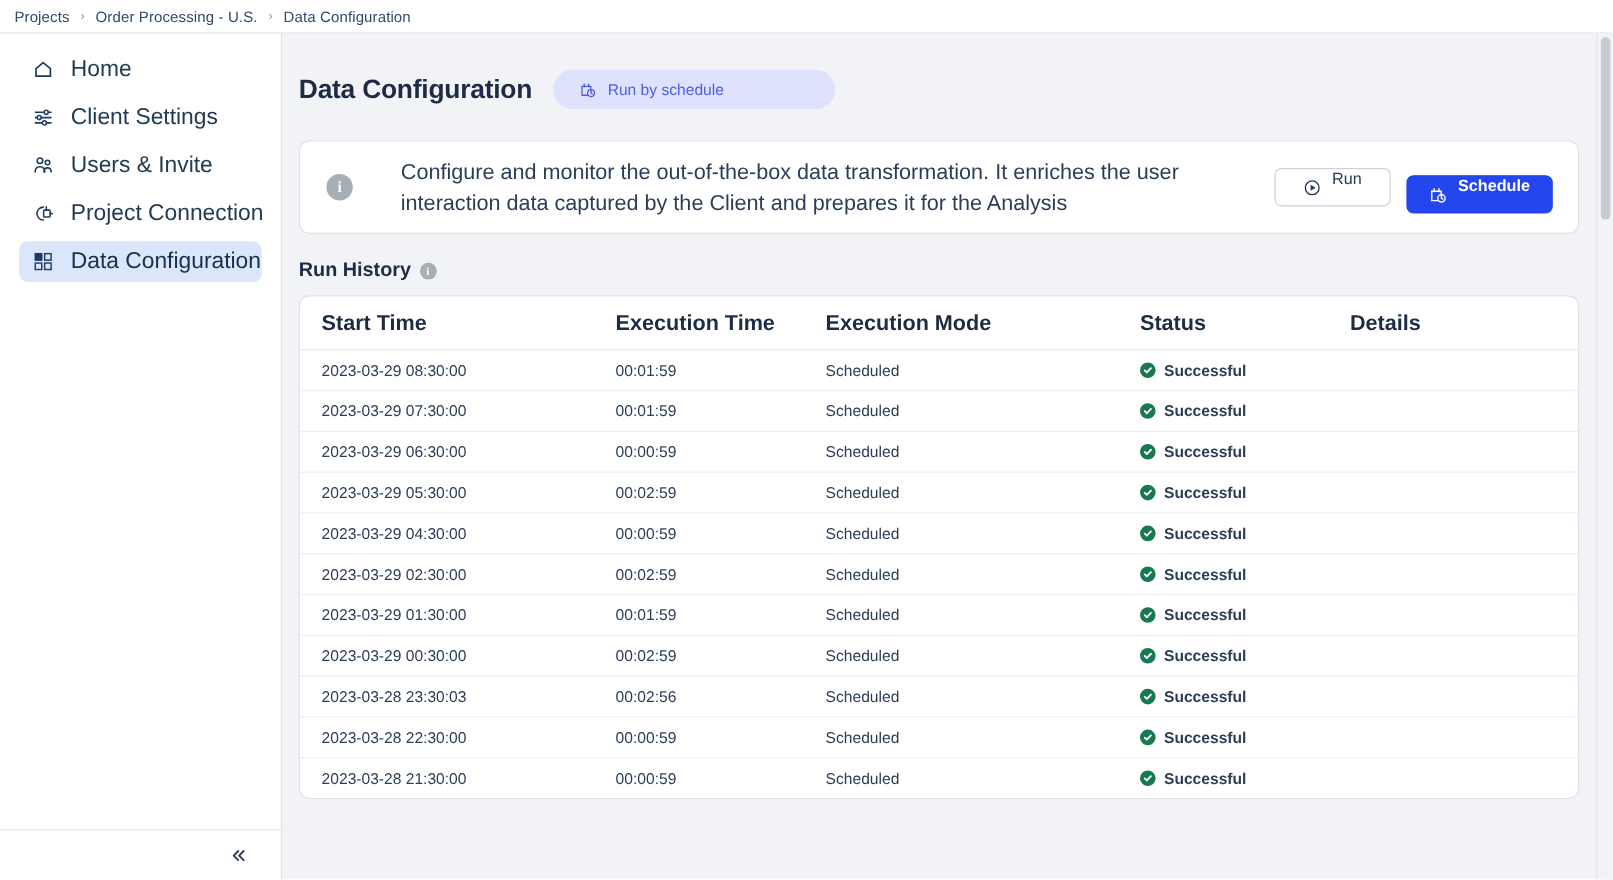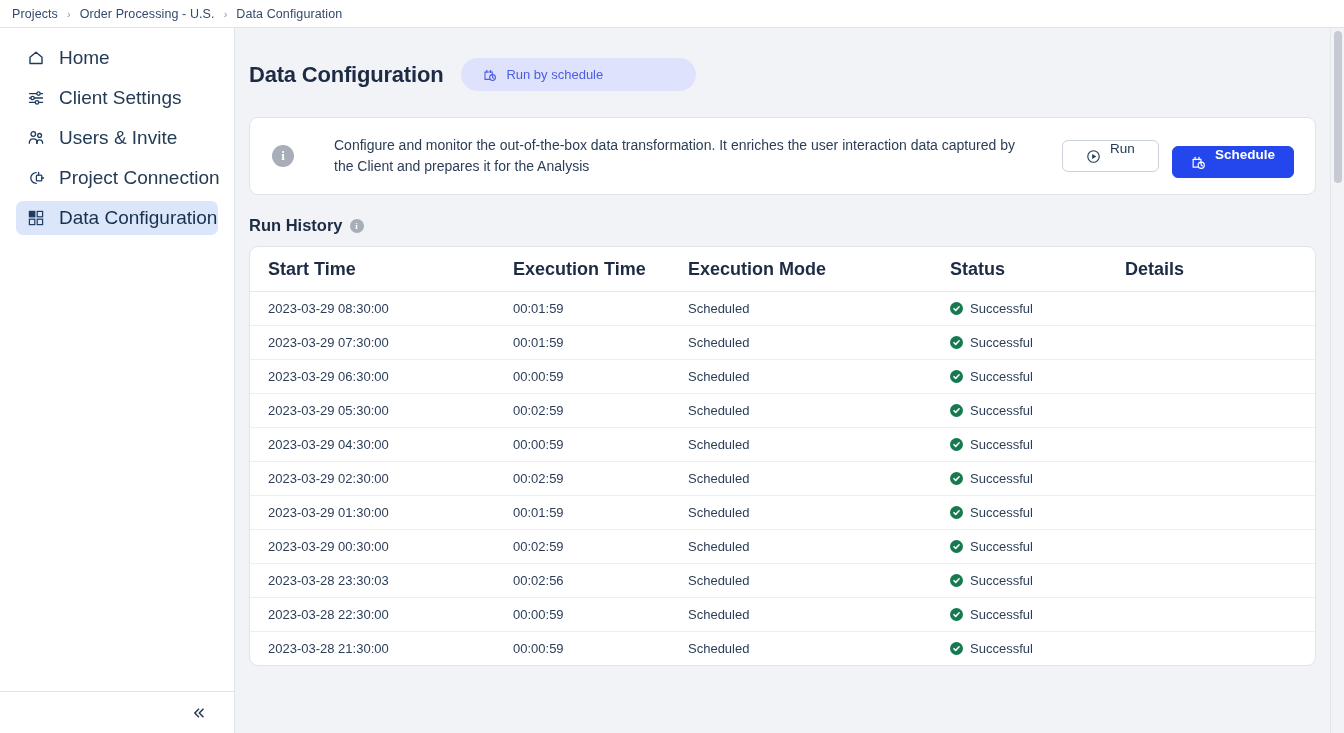--- a/index.html
+++ b/index.html
@@ -175,22 +175,22 @@
     display: flex;
     align-items: center;
     justify-content: center;
     font-size: 13px;
     font-weight: bold;
     font-family: "Liberation Serif", serif;
     flex: 0 0 22px;
   }
   .info-text {
     margin-left: 40px;
-    font-size: 14px;
-    line-height: 21px;
+    font-size: 18px;
+    line-height: 26px;
     color: #2c3e57;
     max-width: 700px;
   }
   .card-actions {
     margin-left: auto;
     display: flex;
     gap: 13px;
     align-items: center;
   }
   .btn {
@@ -277,20 +277,21 @@
   .col-exec { width: 175px; }
   .col-mode { width: 262px; }
   .col-status { width: 175px; }
   .col-details { width: auto; }
   th.col-start { padding-left: 18px !important; }
 
   .status-cell {
     display: flex;
     align-items: center;
     gap: 7px;
+    font-weight: bold;
   }
   .check-ico {
     width: 13px; height: 13px;
     border-radius: 50%;
     background: #17794f;
     display: flex;
     align-items: center;
     justify-content: center;
     flex: 0 0 13px;
   }

